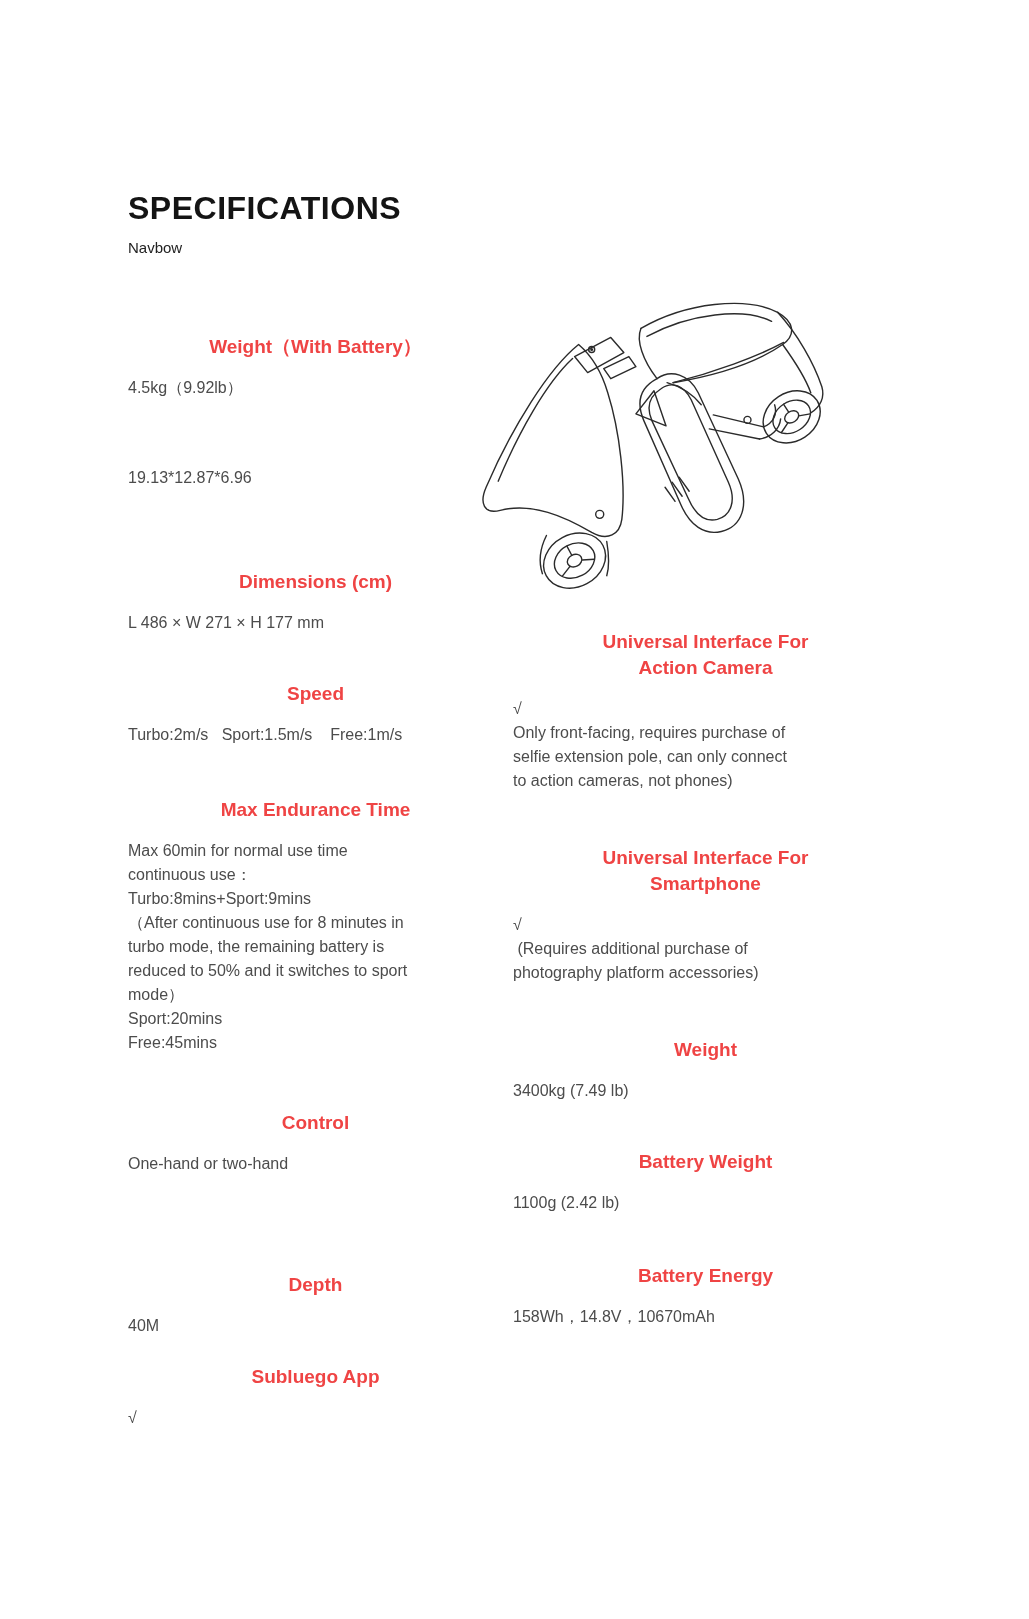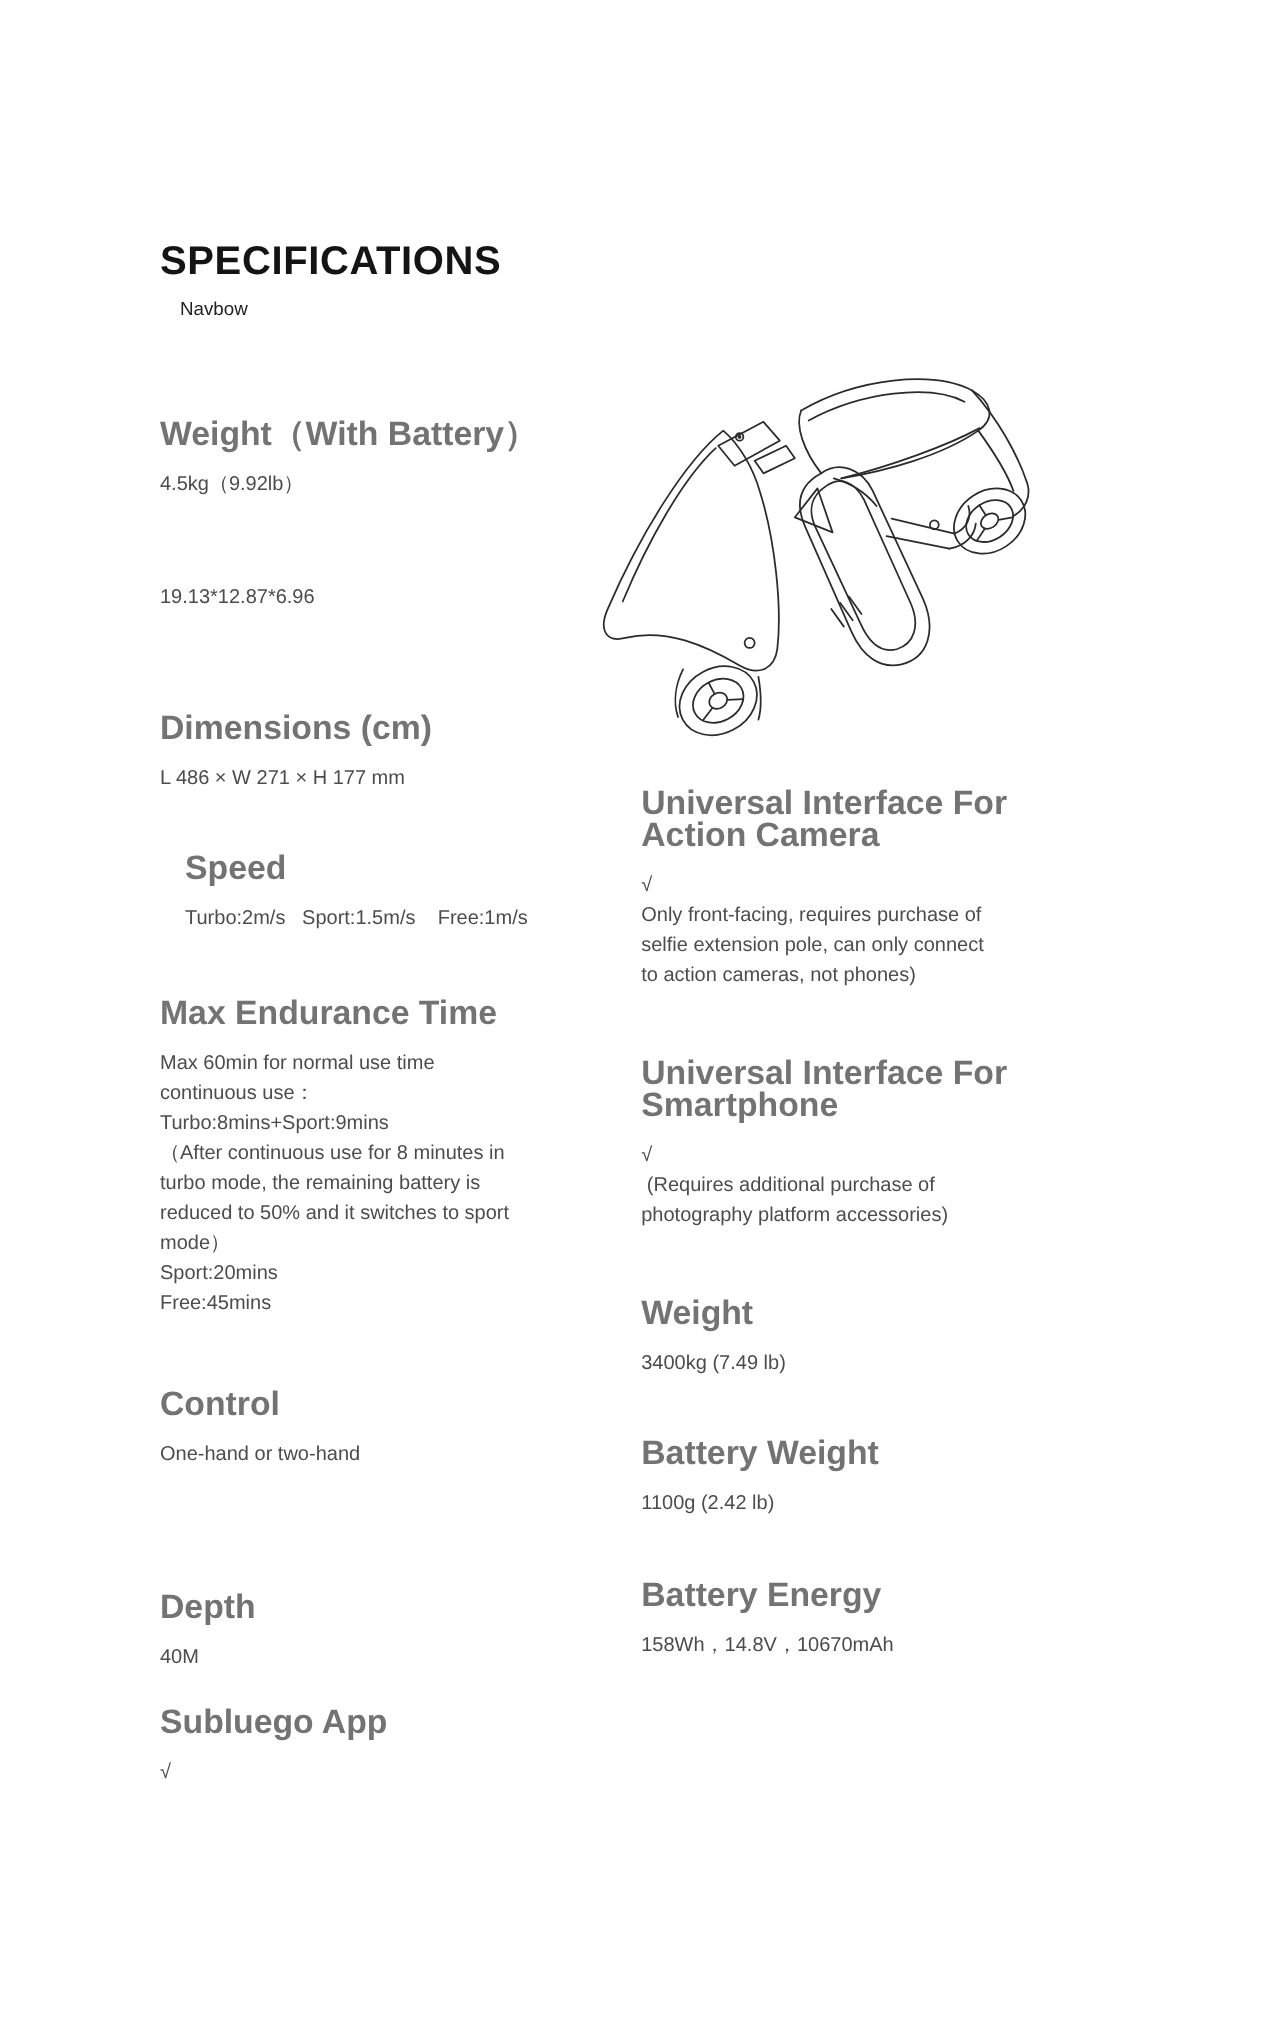--- a/index.html
+++ b/index.html
@@ -5,25 +5,25 @@
   html,body { margin:0; padding:0; background:#ffffff; }
   .page {
     position:relative; width:1029px; height:1619px; background:#ffffff;
     font-family:"Liberation Sans","DejaVu Sans",sans-serif; overflow:hidden;padding-left:38px;
   }
   .abs { position:absolute; }
   .hdr-title {
     margin:0; font-size:32px; line-height:36px; font-weight:800;
     letter-spacing:0.5px; color:#141414;
   }
-  .hdr-sub { margin:12px 0 0 16px; font-size:15px; line-height:20px; color:#222222; }
+  .hdr-sub { margin:12px 0 0 0; font-size:15px; line-height:20px; color:#222222; }
   .spec { position:absolute; }
   .spec-h {
-    margin:0; font-size:27px; line-height:26px; font-weight:700;
-    color:#737373; white-space:pre-wrap;
+    margin:0; font-size:19px; line-height:26px; font-weight:700;
+    color:#ef4444; white-space:pre-wrap;text-align:center;
   }
   .spec-v {
     margin:16px 0 0 0; font-size:16px; line-height:24px; color:#4c4c4c;
     white-space:pre-wrap;
   }
   .art { position:absolute; left:460px; top:282px; width:392px; height:322px; }
 </style>
 </head>
 <body>
 
@@ -100,21 +100,21 @@
 
   <section class="spec" style="left:128px; top:450px; width:375px;">
     <p class="spec-v">19.13*12.87*6.96</p>
   </section>
 
   <section class="spec" style="left:128px; top:569px; width:375px;">
     <h3 class="spec-h">Dimensions (cm)</h3>
     <p class="spec-v">L 486 × W 271 × H 177 mm</p>
   </section>
 
-  <section class="spec" style="left:128px; top:681px; width:375px;margin-left:20px;">
+  <section class="spec" style="left:128px; top:681px; width:375px;">
     <h3 class="spec-h">Speed</h3>
     <p class="spec-v">Turbo:2m/s   Sport:1.5m/s    Free:1m/s</p>
   </section>
 
   <section class="spec" style="left:128px; top:797px; width:375px;">
     <h3 class="spec-h">Max Endurance Time</h3>
     <p class="spec-v">Max 60min for normal use time
 continuous use：
 Turbo:8mins+Sport:9mins
 （After continuous use for 8 minutes in

